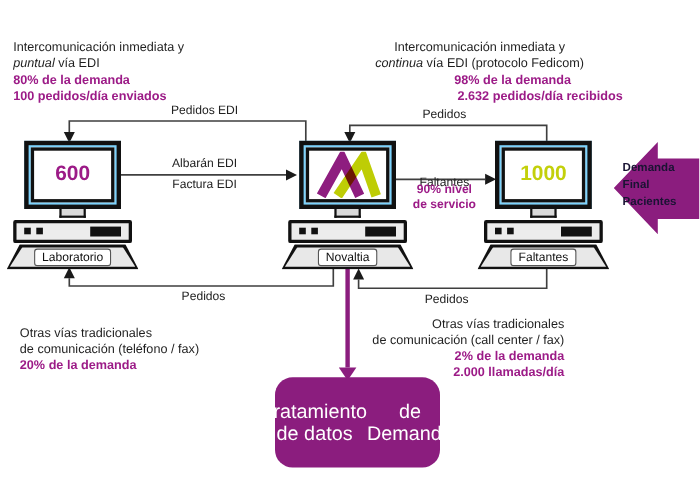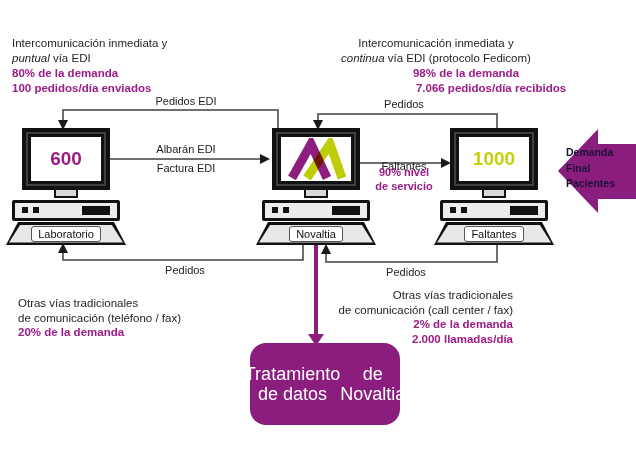--- a/index.html
+++ b/index.html
@@ -8,21 +8,21 @@
     font-family:"Liberation Sans",sans-serif;color:#1f1f1f;overflow:hidden;padding-left:27px;
   }
   .abs{position:absolute;}
   .lbl{font-size:11px;text-align:center;width:100px;color:#222;}
   .ann{font-size:11.5px;line-height:15px;}
   .purple-txt{color:#9c1b87;font-weight:bold;}
   .ital{font-style:italic;}
   
   .computer{position:absolute;width:120px;top:128px;}
   .monitor{box-sizing:border-box;width:88px;height:62px;margin:0 auto;border:4px solid #111;
-           background:#404040;padding:2px;}
+           background:#7dd3fc;padding:2px;}
   .screen{box-sizing:border-box;width:100%;height:100%;border:3px solid #111;background:#fff;
           display:flex;align-items:center;justify-content:center;overflow:hidden;}
   .screen-num{font-size:19px;font-weight:bold;}
   .neck{width:24px;height:8px;margin:0 auto;background:#d9d9d9;border:2px solid #111;border-top:0;box-sizing:border-box;}
   .cpu{box-sizing:border-box;position:relative;width:108px;height:21px;margin:2px auto 0 auto;
        border:3px solid #111;border-radius:2px;background:#ececec;}
   .cpu .sq{position:absolute;width:6px;height:6px;background:#111;top:4px;}
   .cpu .sq1{left:7px;} .cpu .sq2{left:18px;}
   .cpu .slot{position:absolute;right:7px;top:3px;width:28px;height:9px;background:#111;}
   .kb{position:relative;width:120px;height:23px;margin:1px auto 0 auto;
@@ -75,21 +75,21 @@
     <div>Intercomunicación inmediata y</div>
     <div><span class="ital">puntual</span><span> vía EDI</span></div>
     <div class="purple-txt">80% de la demanda</div>
     <div class="purple-txt">100 pedidos/día enviados</div>
   </div>
 
   <div class="abs ann" style="left:302px;top:36px;width:268px;text-align:center;">
     <div>Intercomunicación inmediata y</div>
     <div><span class="ital">continua</span><span> vía EDI (protocolo Fedicom)</span></div>
     <div class="purple-txt" style="transform:translateX(30px);">98% de la demanda</div>
-    <div class="purple-txt" style="transform:translateX(55px);">7.066 pedidos/día recibidos</div>
+    <div class="purple-txt" style="transform:translateX(55px);">2.632 pedidos/día recibidos</div>
   </div>
 
   <div class="abs lbl" style="left:136px;top:95px;">Pedidos EDI</div>
   <div class="abs lbl" style="left:354px;top:98px;">Pedidos</div>
   <div class="abs lbl" style="left:136px;top:143px;">Albarán EDI</div>
   <div class="abs lbl" style="left:136px;top:162px;">Factura EDI</div>
   <div class="abs lbl" style="left:354px;top:148px;margin-top:12px;">Faltantes</div>
   <div class="abs lbl purple-txt" style="left:354px;top:166px;">90% nivel</div>
   <div class="abs lbl purple-txt" style="left:354px;top:180px;">de servicio</div>
   <div class="abs lbl" style="left:135px;top:264px;">Pedidos</div>
@@ -169,16 +169,16 @@
 
   <div class="abs ann" style="left:330px;top:288px;width:183px;text-align:right;line-height:14.5px;">
     <div>Otras vías tradicionales</div>
     <div>de comunicación (call center / fax)</div>
     <div class="purple-txt">2% de la demanda</div>
     <div class="purple-txt">2.000 llamadas/día</div>
   </div>
 
   <div class="abs process-box">
     <div>Tratamiento de datos</div>
-    <div>de Novaltia</div>
+    <div>de Demanda</div>
   </div>
 
 </div>
 
 </body></html>

